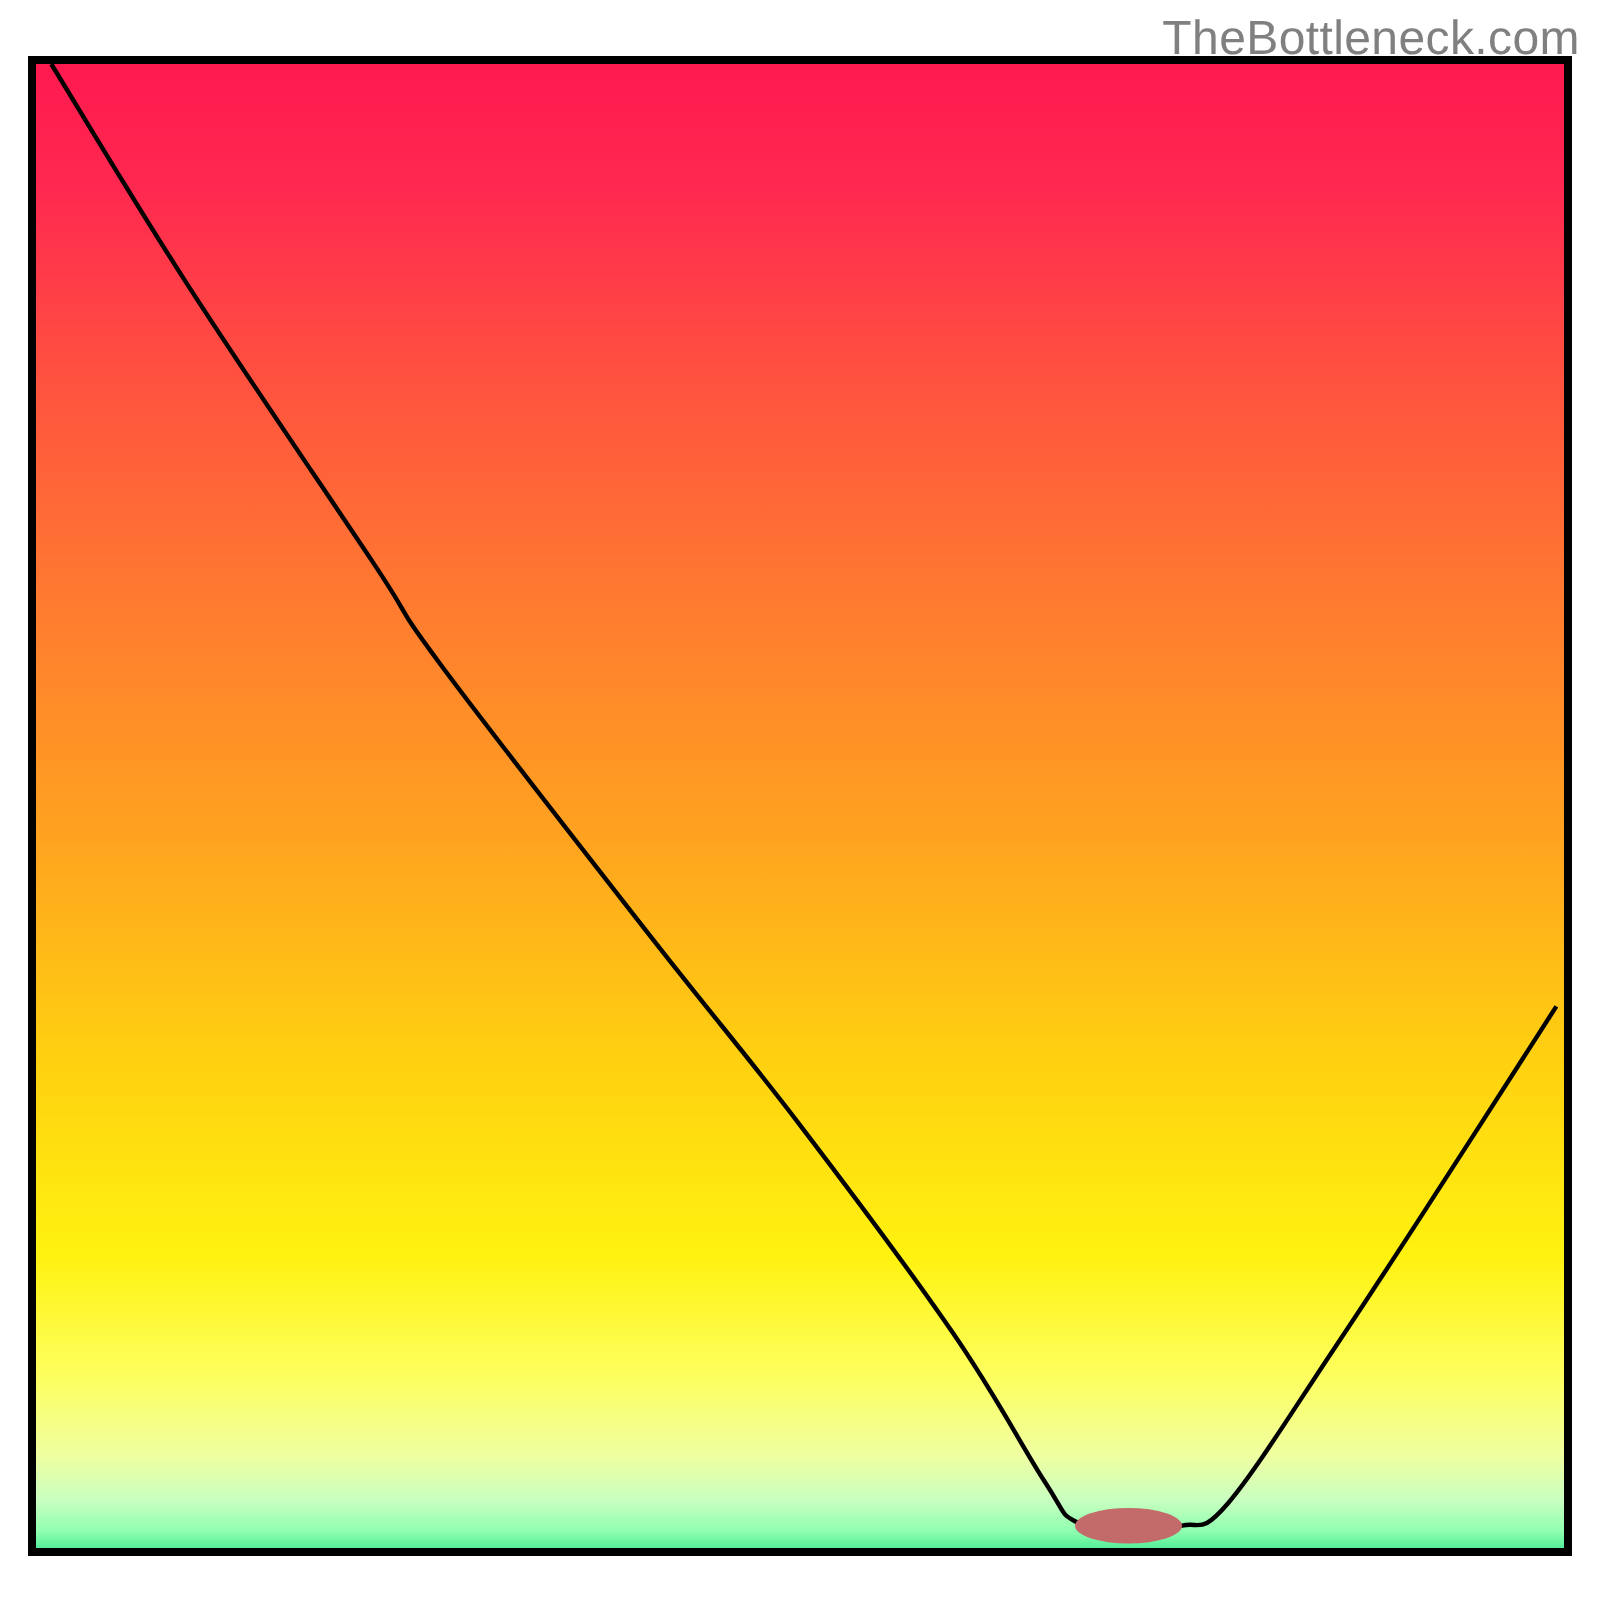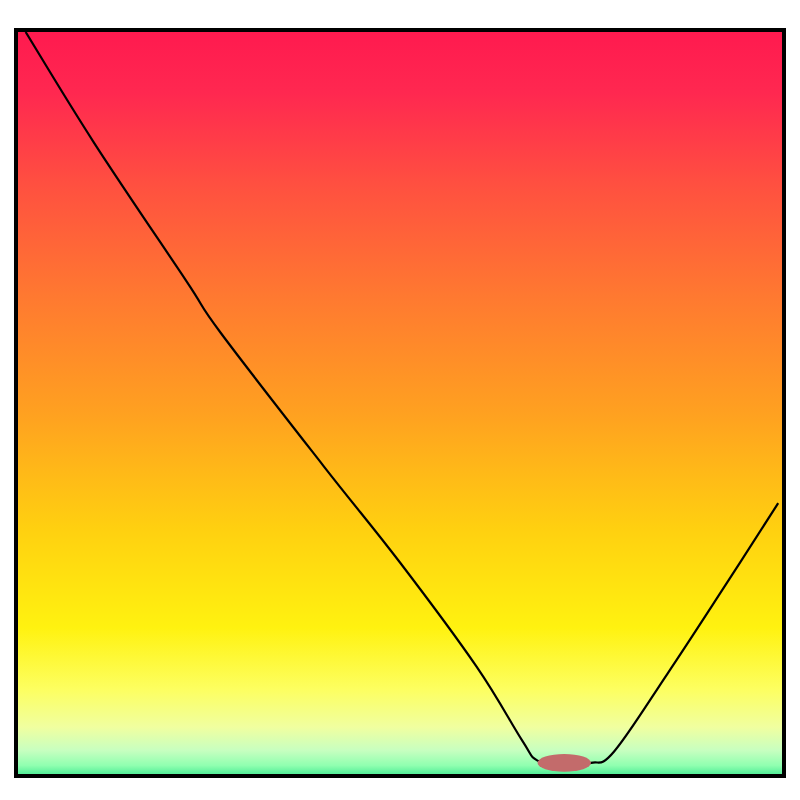--- a/index.html
+++ b/index.html
@@ -47,20 +47,21 @@
     height: 100%;
   }
   .marker-fill {
     fill: #c36b6b;
   }
 </style>
 </head>
 <body>
 
 <div class="wrap">
+  <div class="watermark">TheBottleneck.com</div>
 
   <div class="plot">
 
     <svg class="gradient" viewBox="0 0 100 100" preserveAspectRatio="none">
       <defs>
         <linearGradient id="bg-grad" x1="0" y1="0" x2="0" y2="1">
             <stop offset="0%" stop-color="#ff1a4f"></stop>
             <stop offset="8%" stop-color="#ff2850"></stop>
             <stop offset="20%" stop-color="#ff5040"></stop>
             <stop offset="35%" stop-color="#ff7a30"></stop>

